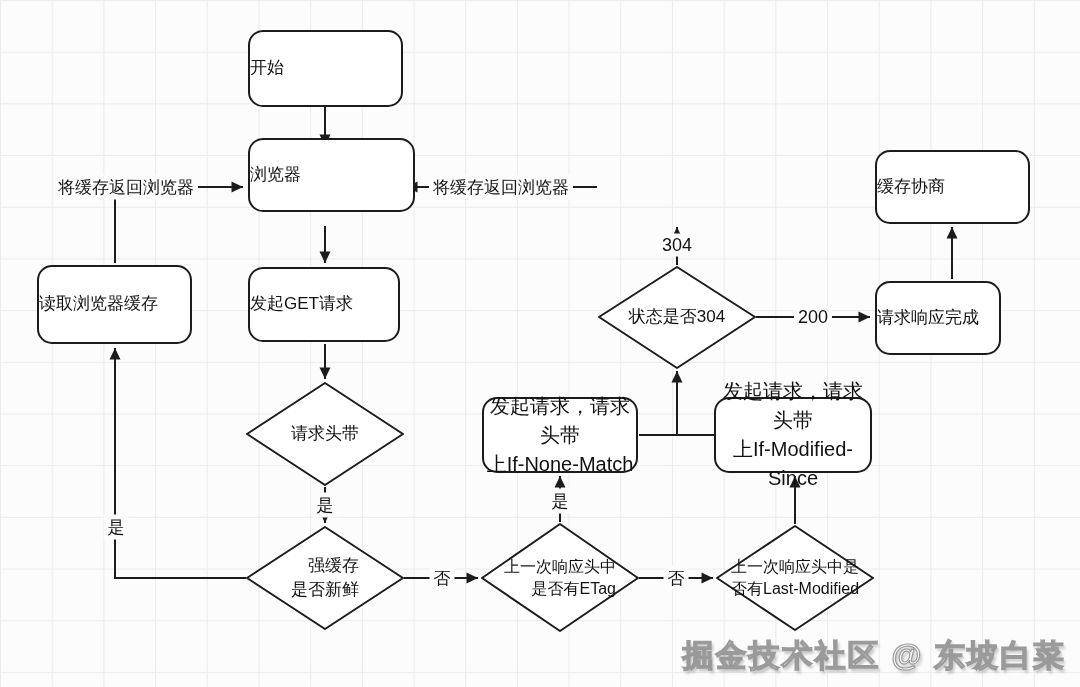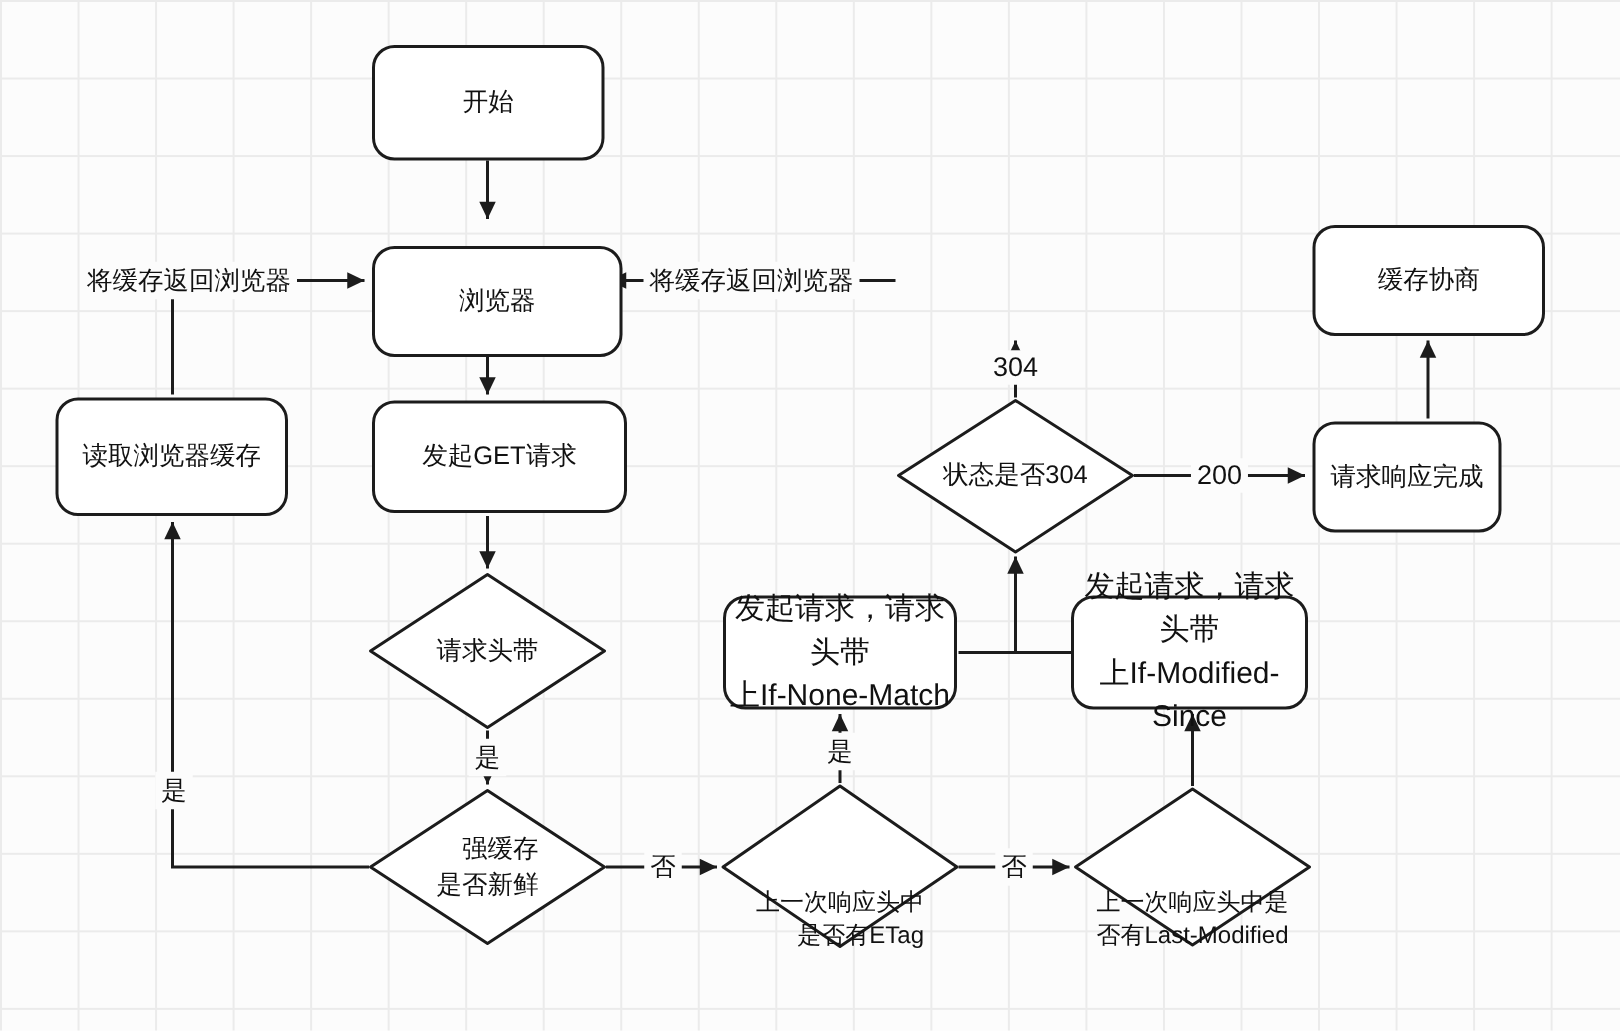--- a/index.html
+++ b/index.html
@@ -14,35 +14,35 @@
       linear-gradient(to right, #ebebeb 1px, transparent 1px),
       linear-gradient(to bottom, #ebebeb 1px, transparent 1px);
     background-size: 51.7px 51.7px;
   }
   svg.wires { position:absolute; left:0; top:0; z-index:1; }
   .node {
     position:absolute; z-index:2;
     background:#ffffff;
     border:2px solid #1c1c1c;
     border-radius:15px;
-    display:flex; align-items:center; justify-content:center;
+    display:flex; align-items:center; justify-content:flex-start;
     box-sizing:border-box;
     font-size:17px; color:#111;
     text-align:center;
     line-height:1.45;
   }
   .node span { white-space: pre-line; }
   .node.small-text { font-size:20px; }
   .dlabel {
     position:absolute; z-index:3;
     transform:translate(-50%,-50%);
     text-align:right; white-space:pre-line;
     font-size:17px; color:#111; line-height:1.4;
   }
-  .dlabel.small-text { font-size:16px;margin-top:36px; }
+  .dlabel.small-text { font-size:16px; }
   .elabel {
     position:absolute; z-index:3;
     transform:translate(-50%,-50%);
     background:#fcfcfc;
     padding:1px 4px;
     font-size:17px; color:#111;
     white-space:nowrap;
   }
   .elabel.num { font-size:18px; }
   .watermark {
@@ -90,30 +90,30 @@
       <polygon points="325,527 403,578 325,629 247,578"></polygon>
       <polygon points="560,524 638,578 560,631 482,578"></polygon>
       <polygon points="795,526 873,578 795,630 717,578"></polygon>
       <polygon points="677,267 755,317 677,368 599,317"></polygon>
     </g>
   </svg>
 
   <div class="node" style="left:248px;top:30px;width:155px;height:77px">
     <span>开始</span>
   </div>
-  <div class="node" style="left:248px;top:164px;width:167px;height:74px">
+  <div class="node" style="left:248px;top:138px;width:167px;height:74px">
     <span>浏览器</span>
   </div>
   <div class="node" style="left:875px;top:150px;width:155px;height:74px">
     <span>缓存协商</span>
   </div>
   <div class="node" style="left:37px;top:265px;width:155px;height:79px">
     <span>读取浏览器缓存</span>
   </div>
-  <div class="node" style="left:248px;top:267px;width:170px;height:75px">
+  <div class="node" style="left:248px;top:267px;width:152px;height:75px">
     <span>发起GET请求</span>
   </div>
   <div class="node" style="left:875px;top:281px;width:126px;height:74px">
     <span>请求响应完成</span>
   </div>
   <div class="node small-text" style="left:482px;top:397px;width:156px;height:76px">
     <span>发起请求，请求头带
 上If-None-Match</span>
   </div>
   <div class="node small-text" style="left:714px;top:397px;width:158px;height:76px">
@@ -133,13 +133,14 @@
   <div class="elabel" style="left:126px;top:187px">将缓存返回浏览器</div>
   <div class="elabel" style="left:501px;top:187px">将缓存返回浏览器</div>
   <div class="elabel num" style="left:677px;top:245px">304</div>
   <div class="elabel num" style="left:813px;top:317px">200</div>
   <div class="elabel" style="left:325px;top:505px">是</div>
   <div class="elabel" style="left:116px;top:527px">是</div>
   <div class="elabel" style="left:442px;top:578px">否</div>
   <div class="elabel" style="left:560px;top:501px">是</div>
   <div class="elabel" style="left:676px;top:578px">否</div>
 
+  <div class="watermark">掘金技术社区 @ 东坡白菜</div>
 </div>
 
 </body></html>

